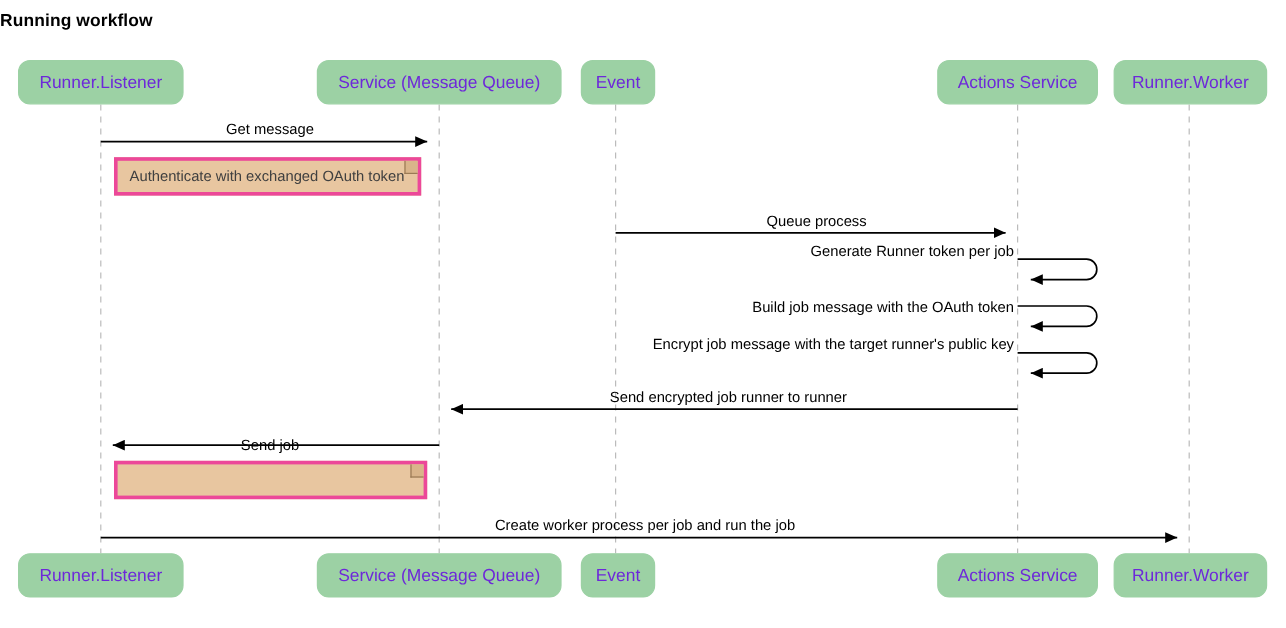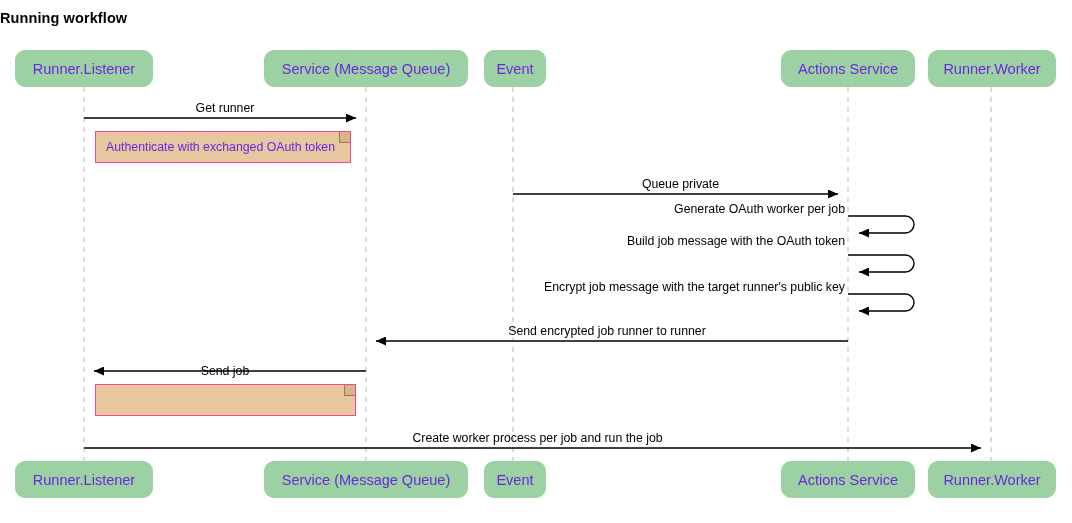--- a/index.html
+++ b/index.html
@@ -49,25 +49,25 @@
     justify-content: center;
     font-size: 14.5px;
     color: #6d28d9;
     height: 37px;
     white-space: nowrap;
   }
   .note-box {
     position: absolute;
     box-sizing: border-box;
     background: #e8c6a0;
-    border: 1px solid #ec4899;
+    border: 3px solid #ec4899;
     display: flex;
     align-items: center;
     font-size: 12.3px;
-    color: #6d28d9;
+    color: #404040;
     height: 32px;
     padding-left: 10px;
     white-space: nowrap;
   }
   .note-fold {
     position: absolute;
     top: 0;
     right: 0;
     width: 10px;
     height: 10px;
@@ -158,23 +158,23 @@
   <div id="notes-layer">
       <div class="note-box" style="left: 95px; top: 131px; width: 256px;">
         <span>Authenticate with exchanged OAuth token</span>
         <div class="note-fold"></div>
       </div>
       <div class="note-box" style="left: 95px; top: 384px; width: 261px;">
         <div class="note-fold"></div>
       </div>
     </div>
   <div id="labels-layer">
-      <div class="msg-label" style="left: 225px; top: 101px;">Get runner</div>
-      <div class="msg-label" style="left: 680.5px; top: 177px;">Queue private</div>
-      <div class="msg-label right-anchored" style="left: 845px; top: 202px;">Generate OAuth worker per job</div>
-      <div class="msg-label right-anchored" style="left: 845px; top: 234px;">Build job message with the OAuth token</div>
+      <div class="msg-label" style="left: 225px; top: 101px;">Get message</div>
+      <div class="msg-label" style="left: 680.5px; top: 177px;">Queue process</div>
+      <div class="msg-label right-anchored" style="left: 845px; top: 202px;">Generate Runner token per job</div>
+      <div class="msg-label right-anchored" style="left: 845px; top: 249px;">Build job message with the OAuth token</div>
       <div class="msg-label right-anchored" style="left: 845px; top: 280px;">Encrypt job message with the target runner's public key</div>
       <div class="msg-label" style="left: 607px; top: 324px;">Send encrypted job runner to runner</div>
       <div class="msg-label" style="left: 225px; top: 354px; margin-top: 10px;">Send job</div>
       <div class="msg-label" style="left: 537.5px; top: 431px;">Create worker process per job and run the job</div>
     </div>
 
 </div>
 
 </body></html>

